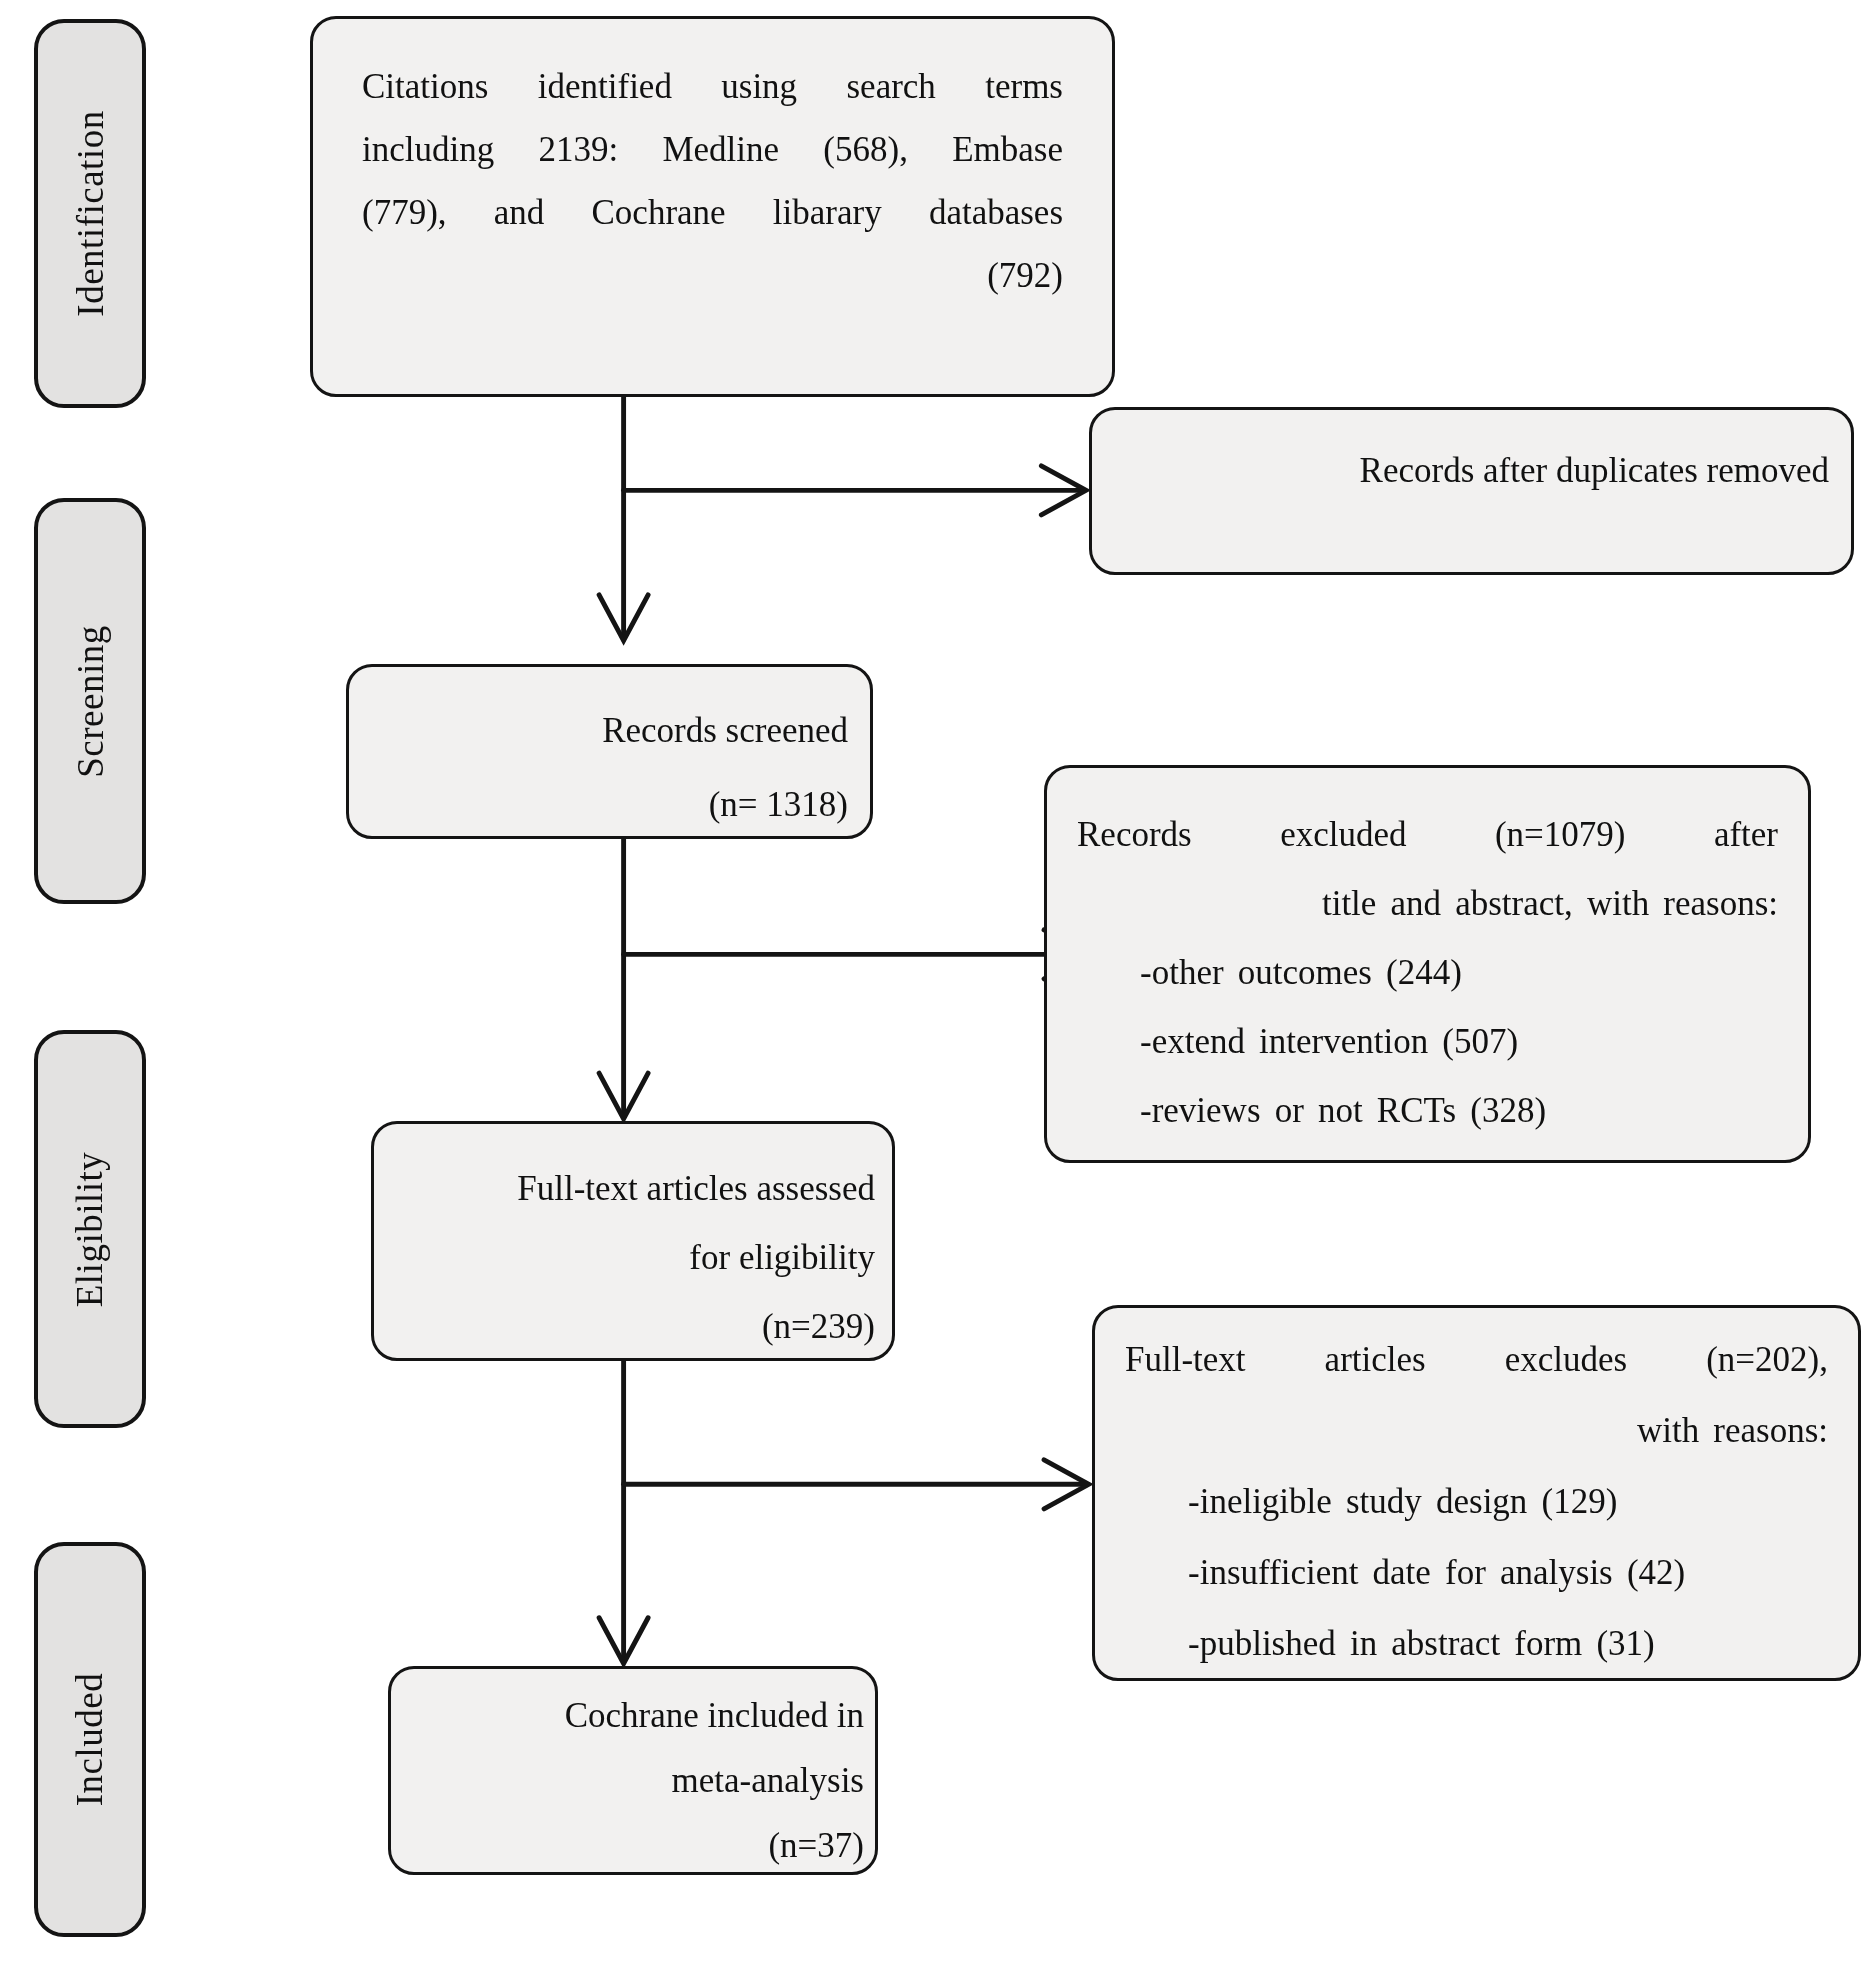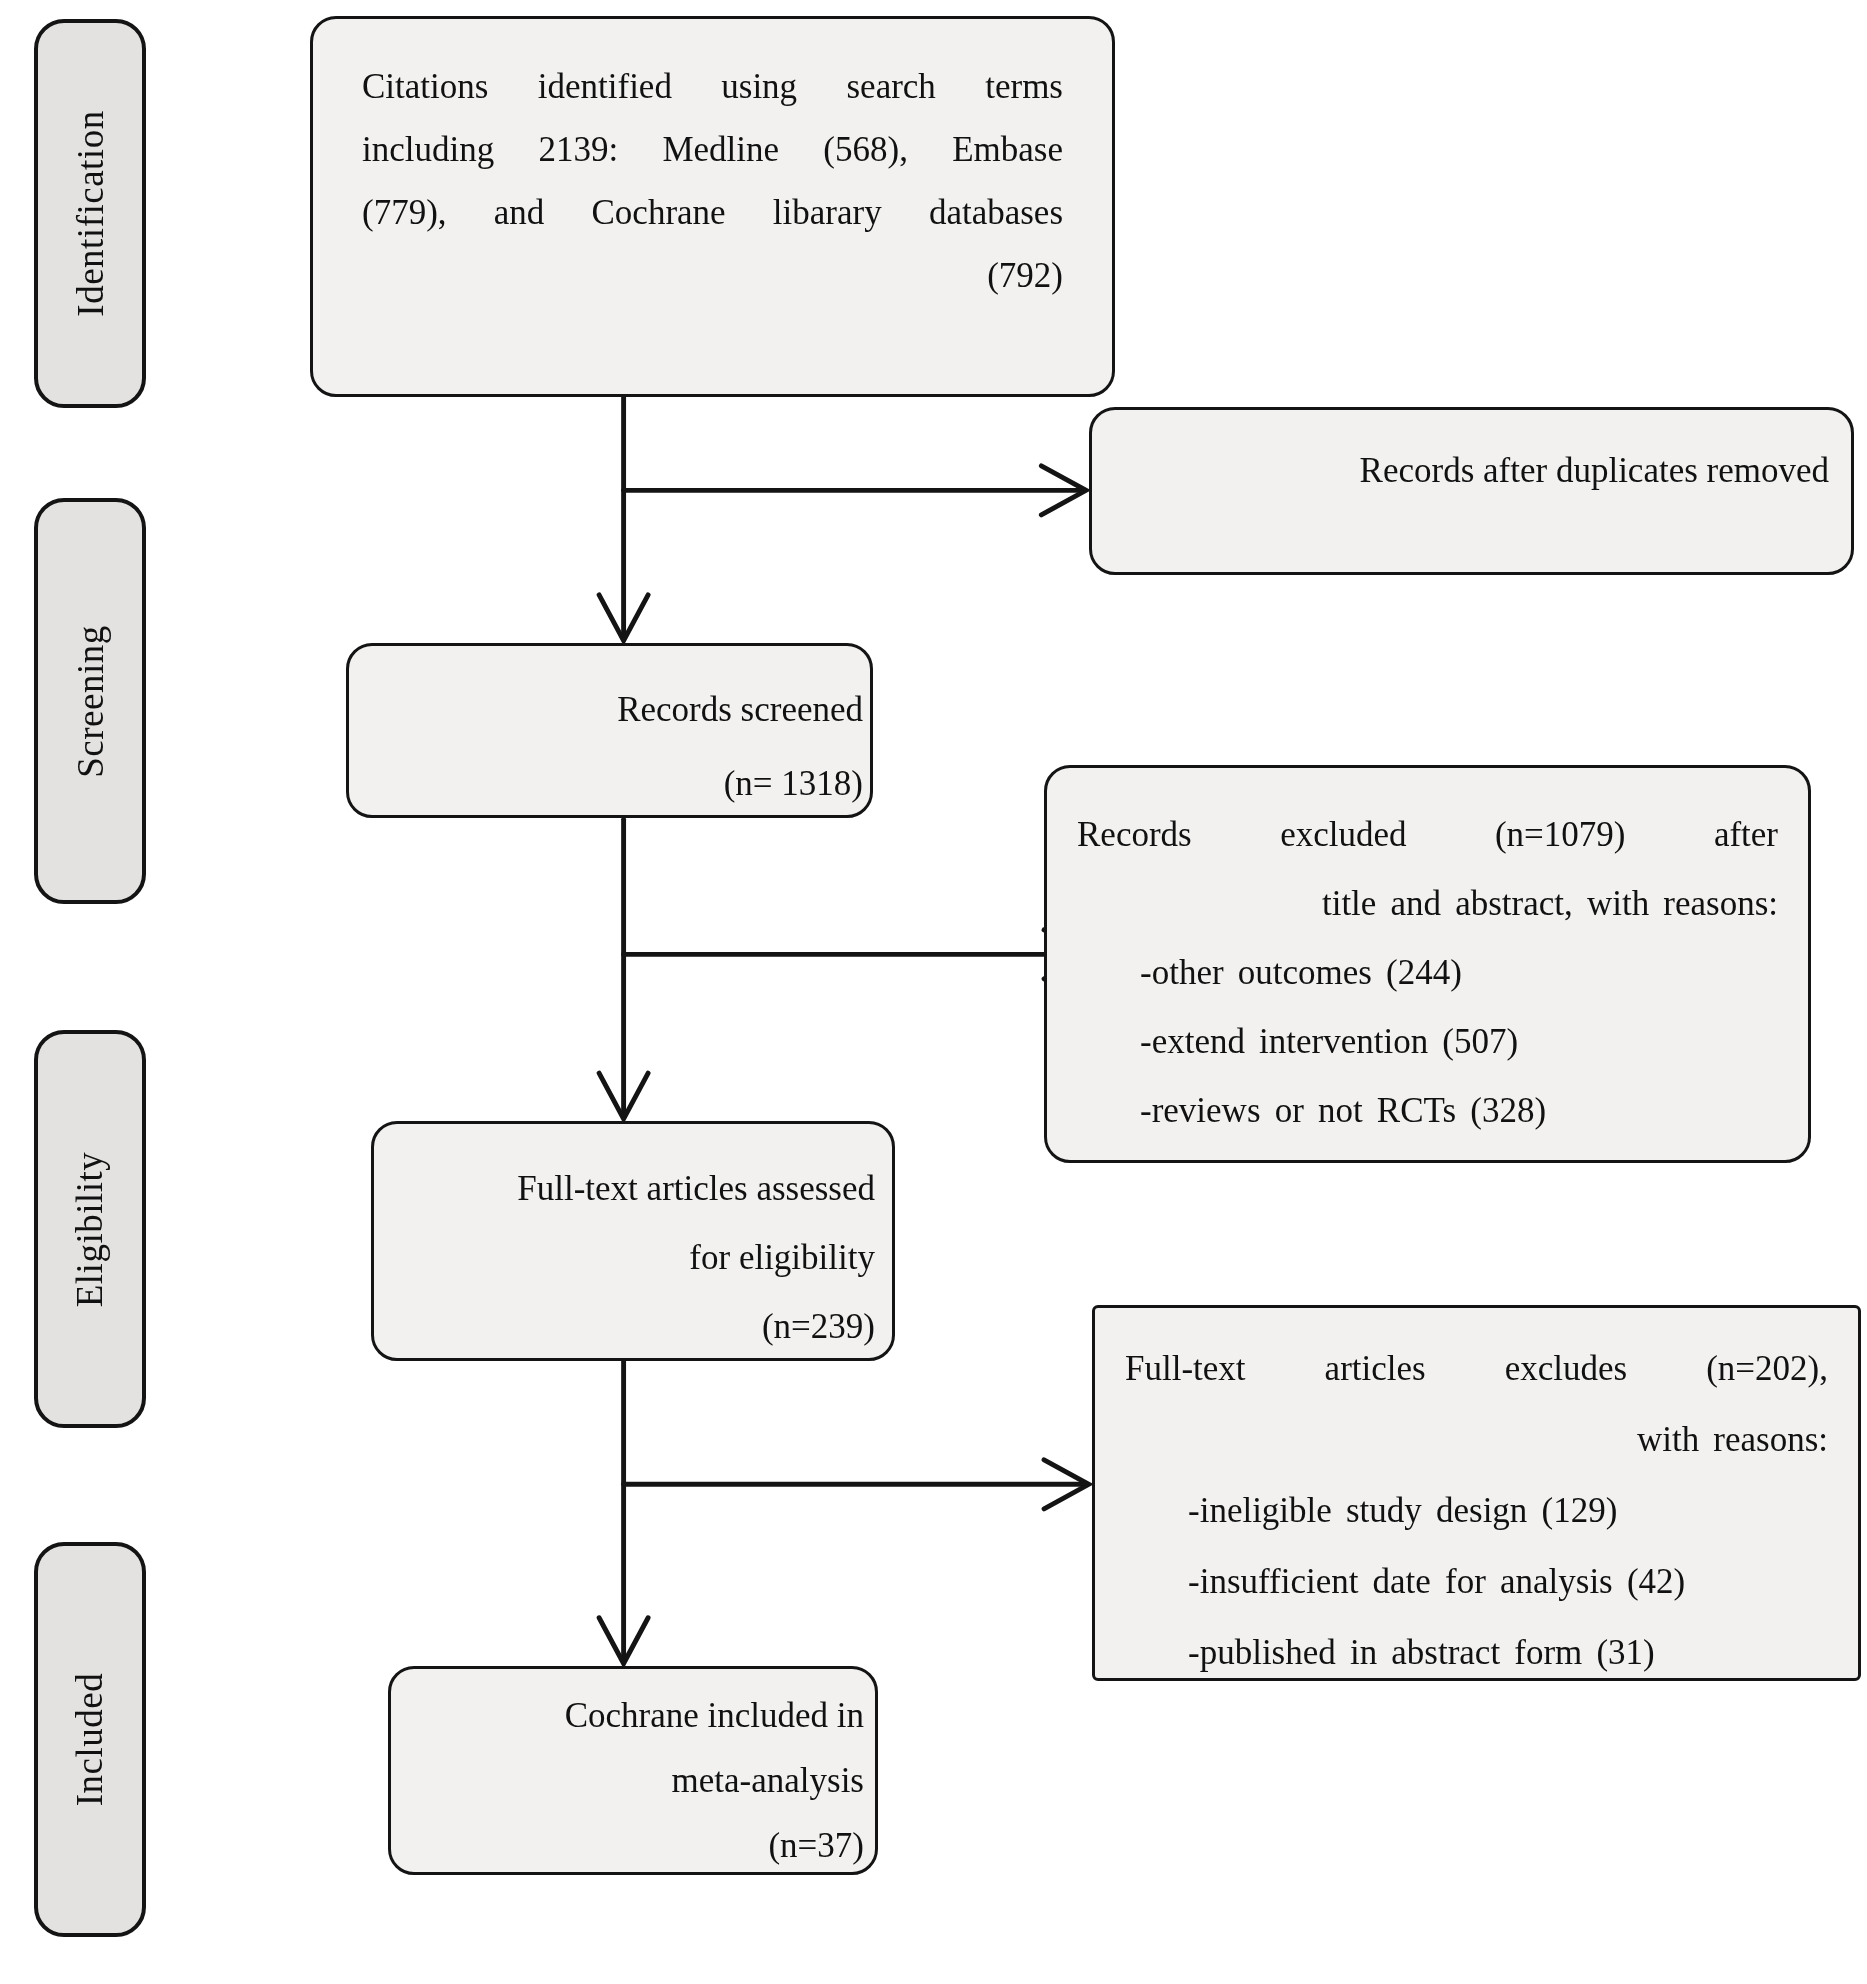--- a/index.html
+++ b/index.html
@@ -58,24 +58,24 @@
   .jline {
     text-align: justify;
     text-align-last: justify;
   }
   .lline { text-align: right; }
   .reason { padding-left: 63px; }
 
   
   #box-citations   { left: 310px;  top: 16.3px;   width: 805px; height: 381px; padding: 36px 49px 0; line-height: 63px; word-spacing: 5.4px; font-family: Liberation Serif, serif; }
   #box-duplicates  { left: 1089px; top: 407px;  width: 765px; height: 168px; padding: 26px 22px 0;  line-height: 69px; }
-  #box-screened    { left: 346px;  top: 643px; width: 527px;  height: 175px; padding: 27px 7px 0;  line-height: 74px; }
+  #box-screened    { left: 346px;  top: 664px; width: 527px;  height: 175px; padding: 27px 22px 0;  line-height: 74px; }
   #box-excluded1   { left: 1044px; top: 765px; width: 767px; height: 398px; padding: 32px 30px 0;  line-height: 69px; word-spacing: 5.4px; }
   #box-assessed    { left: 371px;  top: 1121px; width: 524px;  height: 240px; padding: 30px 17px 0;  line-height: 69px; }
-  #box-excluded2   { left: 1092px; top: 1305px; width: 769px; height: 376px; padding: 25px 30px 0;  line-height: 71px; word-spacing: 5.4px; border-radius: 6px; }
+  #box-excluded2   { left: 1092px; top: 1305px; width: 769px; height: 376px; padding: 16px 30px 0;  line-height: 71px; word-spacing: 5.4px; }
   #box-included    { left: 388px;  top: 1666px; width: 490px;  height: 209px; padding: 14px 11px 0;  line-height: 65px; }
 
   #stage-identification { top: 19px;   height: 389px; }
   #stage-screening      { top: 498px;  height: 406px; }
   #stage-eligibility    { top: 1030px; height: 398px; }
   #stage-included       { top: 1542px; height: 395px; }
 </style>
 </head>
 <body>
 

